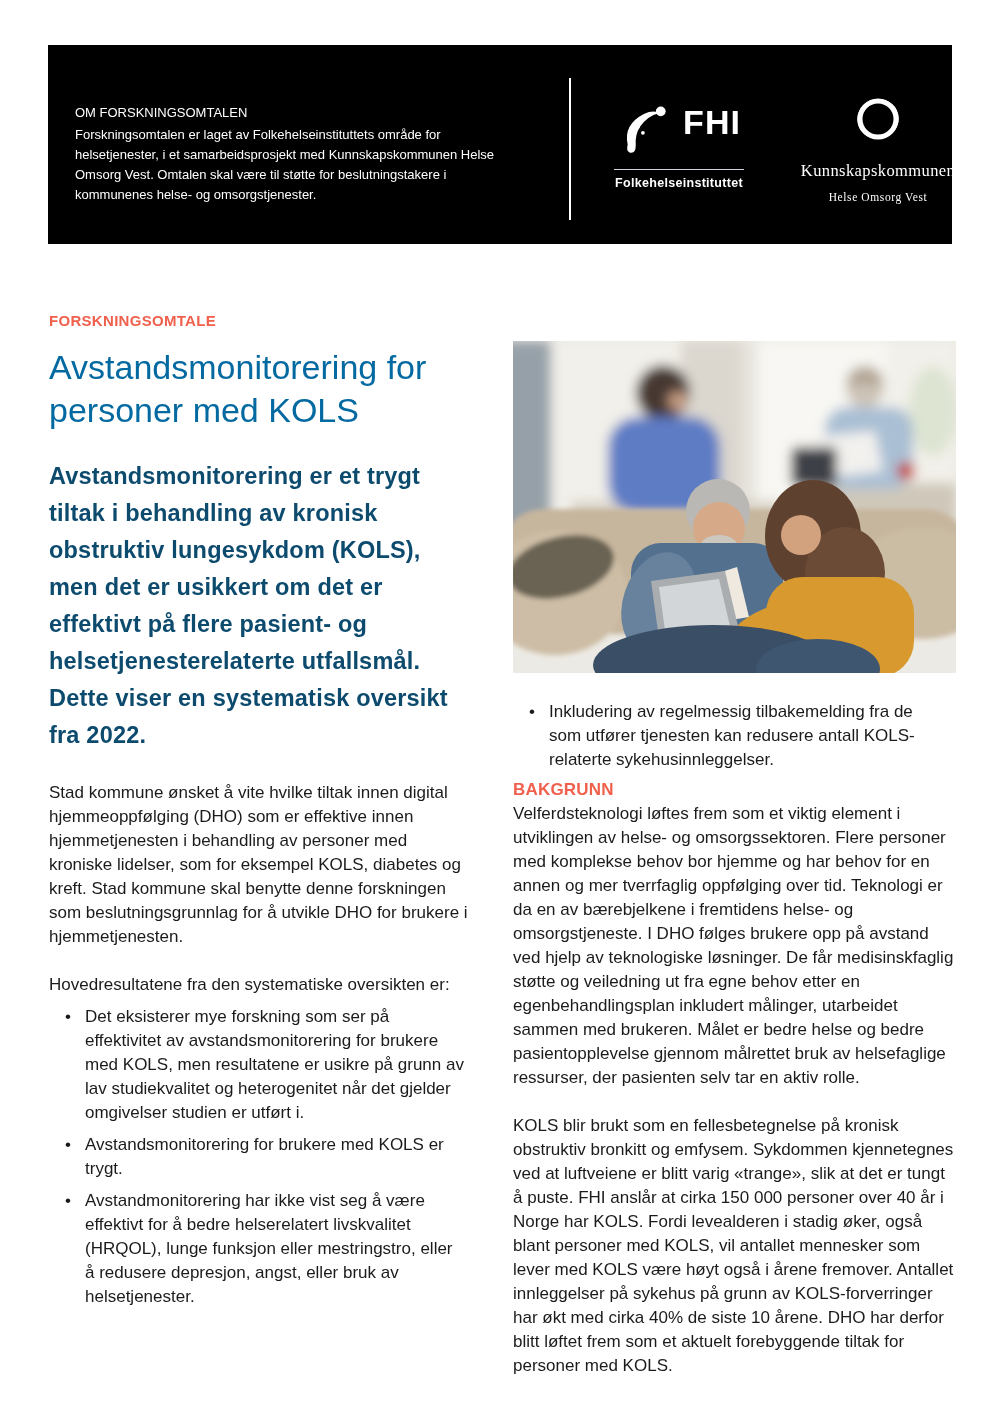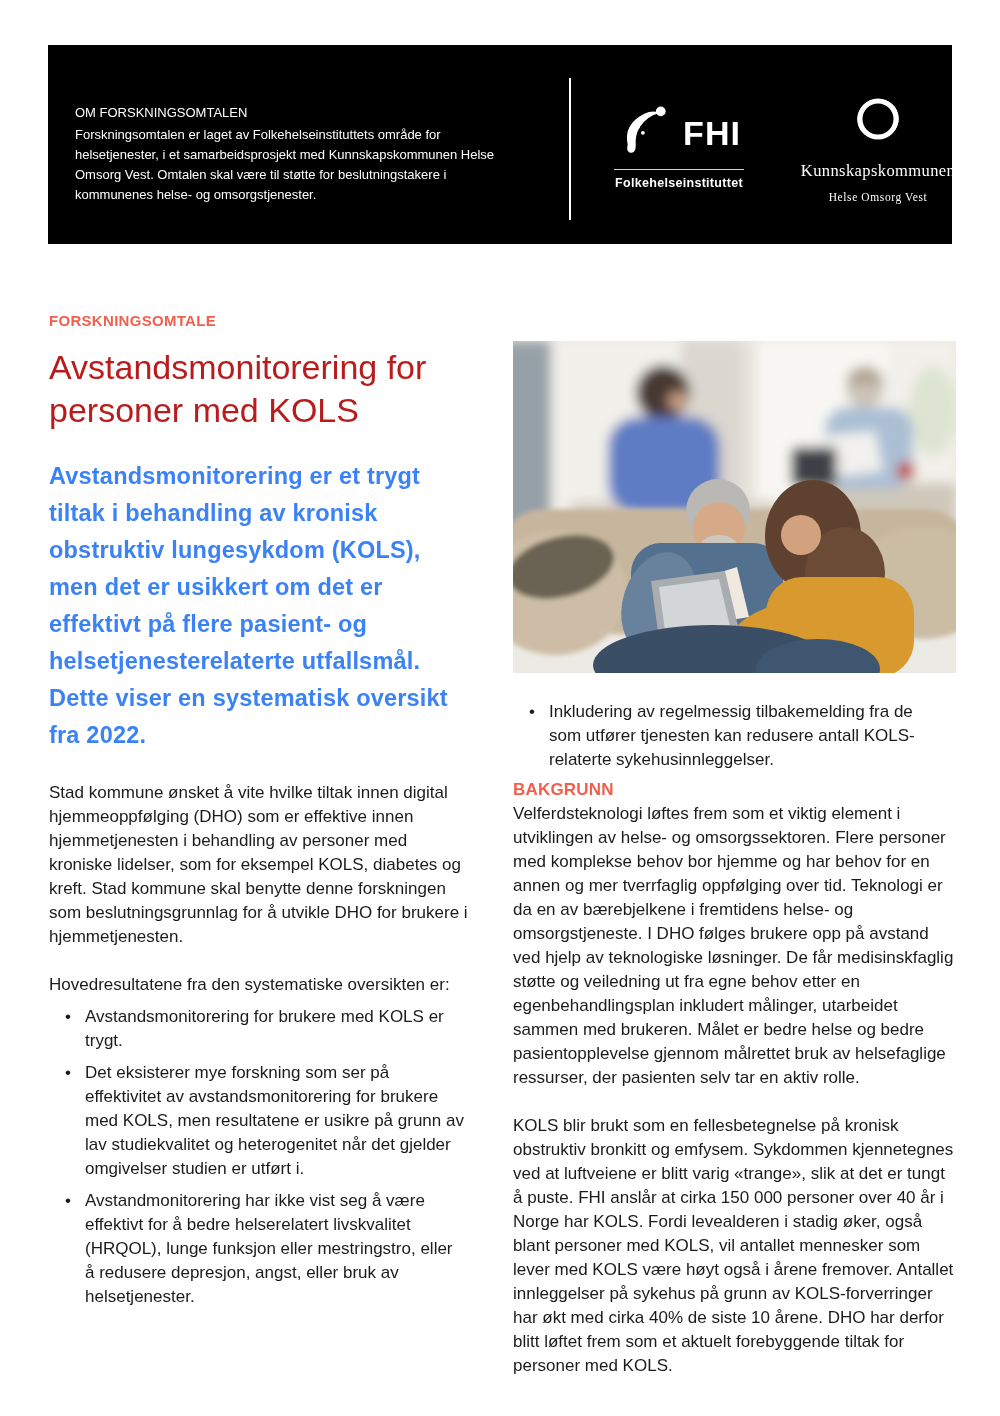--- a/index.html
+++ b/index.html
@@ -21,44 +21,44 @@
     color:#ffffff;font-size:13px;line-height:20px;
   }
   .band-text .about-title{display:block;margin-bottom:2px;}
   .band-divider{
     position:absolute;left:521px;top:33px;width:2px;height:142px;background:#ffffff;
   }
   .fhi-logo{
     position:absolute;left:566px;top:60px;width:130px;
     display:flex;flex-direction:column;align-items:center;color:#fff;
   }
-  .fhi-top{display:flex;align-items:center;gap:16px;padding-bottom:6px;}
+  .fhi-top{display:flex;gap:16px;padding-bottom:6px;}
   .fhi-acronym{font-size:34px;font-weight:bold;letter-spacing:1px;line-height:1;}
   .fhi-rule{width:100%;height:1px;background:#cfd2e0;margin-top:2px;}
   .fhi-name{font-size:12.5px;letter-spacing:.3px;margin-top:6px;font-weight:bold;}
   .kk-logo{
     position:absolute;left:730px;top:48px;width:200px;
     display:flex;flex-direction:column;align-items:center;color:#fff;
     font-family:"Liberation Serif", serif;
     text-align:center;
   }
   .kk-name{font-size:16.5px;letter-spacing:.4px;margin-top:12px;}
   .kk-sub{font-size:11.5px;letter-spacing:.6px;margin-top:10px;}
   
   .col-left{position:absolute;left:49px;top:312px;width:424px;}
   .col-right{position:absolute;left:513px;top:341px;width:443px;}
   .kicker{
     color:#F0604D;font-size:15px;font-weight:bold;letter-spacing:.3px;
   }
   .title{
-    color:#b91c1c;font-size:34px;line-height:43px;font-weight:normal;
+    color:#0369a1;font-size:34px;line-height:43px;font-weight:normal;
     margin:17px 0 0 0;
   }
   .lead{
-    font-size:23.5px;line-height:37px;font-weight:bold;color:#3b82f6;
+    font-size:23.5px;line-height:37px;font-weight:bold;color:#0c4a6e;
     margin-top:26px;letter-spacing:.2px;
   }
   .body-p{font-size:17px;line-height:24px;margin:0;}
   .intro{margin-top:27px;}
   .section-h{
     color:#F0604D;font-size:17px;font-weight:bold;letter-spacing:.2px;
   }
   .after-h{margin-top:2px;}
   .results-intro{margin-top:24px;}
   .bullets{list-style:none;margin:0;padding:0;font-size:17px;line-height:24px;}
@@ -111,22 +111,22 @@
     </div>
   </div>
 
   <div class="col-left">
     <div class="kicker">FORSKNINGSOMTALE</div>
     <h1 class="title">Avstandsmonitorering for personer med KOLS</h1>
     <p class="lead">Avstandsmonitorering er et trygt tiltak i behandling av kronisk obstruktiv lungesykdom (KOLS), men det er usikkert om det er effektivt på flere pasient- og helsetjenesterelaterte utfallsmål. Dette viser en systematisk oversikt fra 2022.</p>
     <p class="body-p intro">Stad kommune ønsket å vite hvilke tiltak innen digital hjemmeoppfølging (DHO) som er effektive innen hjemmetjenesten i behandling av personer med kroniske lidelser, som for eksempel KOLS, diabetes og kreft. Stad kommune skal benytte denne forskningen som beslutningsgrunnlag for å utvikle DHO for brukere i hjemmetjenesten.</p>
     <p class="body-p results-intro">Hovedresultatene fra den systematiske oversikten er:</p>
     <ul class="bullets">
+      <li>Det eksisterer mye forskning som ser på effektivitet av avstandsmonitorering for brukere med KOLS, men resultatene er usikre på grunn av lav studiekvalitet og heterogenitet når det gjelder omgivelser studien er utført i.</li>
       <li>Avstandsmonitorering for brukere med KOLS er trygt.</li>
-      <li>Det eksisterer mye forskning som ser på effektivitet av avstandsmonitorering for brukere med KOLS, men resultatene er usikre på grunn av lav studiekvalitet og heterogenitet når det gjelder omgivelser studien er utført i.</li>
       <li>Avstandmonitorering har ikke vist seg å være effektivt for å bedre helserelatert livskvalitet (HRQOL), lunge funksjon eller mestringstro, eller å redusere depresjon, angst, eller bruk av helsetjenester.</li>
     </ul>
   </div>
 
   <div class="col-right">
 
     <svg class="photo" viewBox="0 0 443 332" aria-hidden="true">
       <defs>
         <filter id="b1" x="-20%" y="-20%" width="140%" height="140%">
             <feGaussianBlur stdDeviation="6"></feGaussianBlur>

